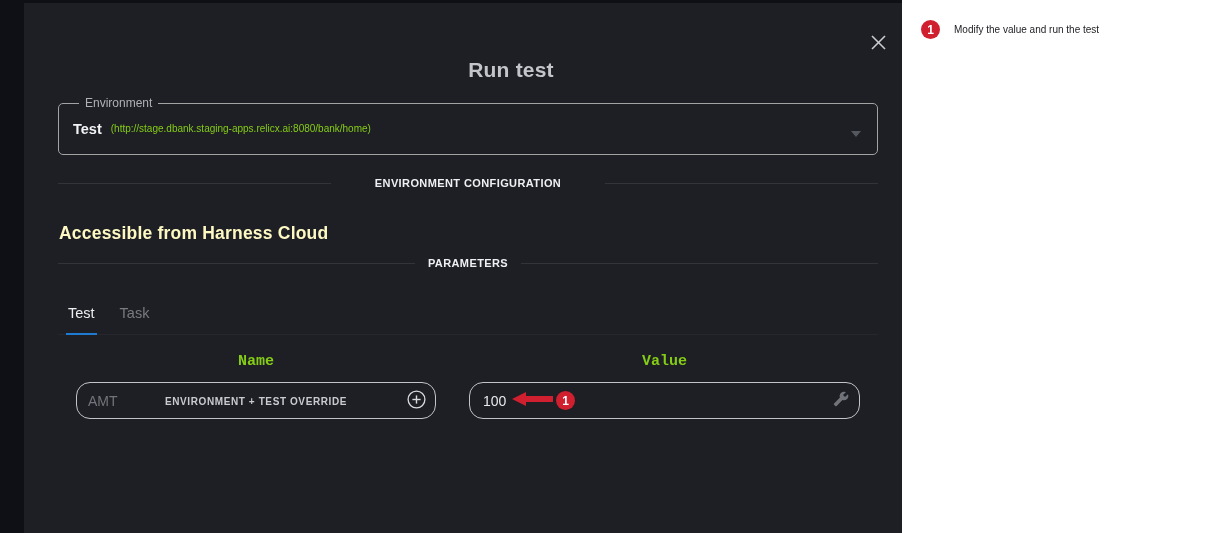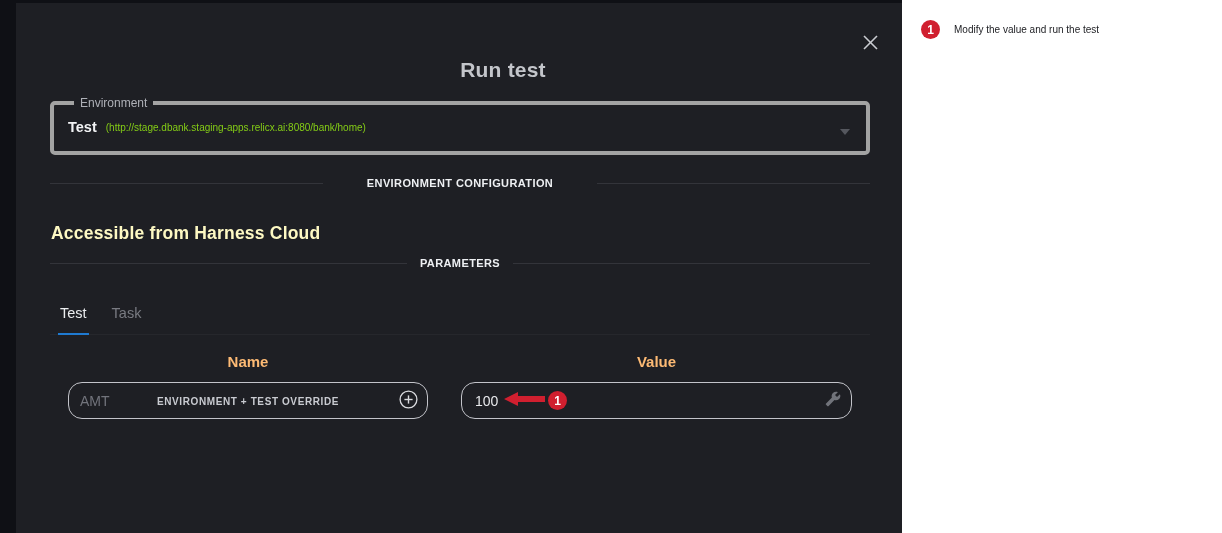--- a/index.html
+++ b/index.html
@@ -11,40 +11,40 @@
     background:#ffffff;
   }
 
   
   .backdrop {
     position:absolute; left:0; top:0; width:902px; height:533px;
     background:#0f1015;
   }
 
   .modal {
-    position:absolute; left:16px; top:3px; width:974px; height:530px;
+    position:absolute; left:24px; top:3px; width:974px; height:530px;
     background:#1e1f24; color:#e8e9ec;
   }
 
   .close-btn {
     position:absolute; left:840px; top:27px; width:28px; height:28px;
     display:flex; align-items:center; justify-content:center;
     cursor:pointer; background:transparent; border:none;
   }
 
   .modal-title {
     position:absolute; left:0; top:55px; width:100%;
     text-align:center; font-size:21px; font-weight:bold; color:#c3c5ca;
     letter-spacing:.2px;
   }
 
   
   .env-select {
     position:absolute; left:34px; top:94px; width:820px; height:58px;
-    border:4px solid #a3a3a3; border-radius:5px;
+    border:1px solid #a3a3a3; border-radius:5px;
     display:flex; align-items:center; padding:0 16px 0 14px; cursor:pointer;
   }
   .env-select legend {
     font-size:12px; color:#aeb0b7; padding:0 6px; margin-left:6px;
     line-height:12px;
   }
   .env-row { display:flex; align-items:center; gap:9px; margin-top:-6px; }
   .env-name { font-size:14.5px; font-weight:bold; color:#f2f3f5; }
   .env-url  { font-size:10px; color:#84cc16; }
   .chevron-down {
@@ -79,21 +79,21 @@
   .tab {
     font-size:14.5px; padding:0 2px 12px 2px; cursor:pointer;
     background:transparent; border:none; color:#797b82;
     border-bottom:2px solid transparent; margin-bottom:-1px;
     font-family:inherit;
   }
   .tab.active { color:#eceef0; border-bottom:2px solid #1f7ad1; }
 
   .col-header {
     position:absolute; top:350px; text-align:center;
-    font-size:15px; font-weight:bold; color:#fdba74;
+    font-size:15px; font-weight:bold; color:#84cc16;font-family:Liberation Mono, monospace;
   }
   .col-header.name  { left:52px;  width:360px; }
   .col-header.value { left:445px; width:391px; }
 
   .field {
     position:absolute; top:379px; height:37px;
     border:1px solid #c3c4ca; border-radius:14px;
     display:flex; align-items:center;
   }
   .field.name-field  { left:52px;  width:360px; }

